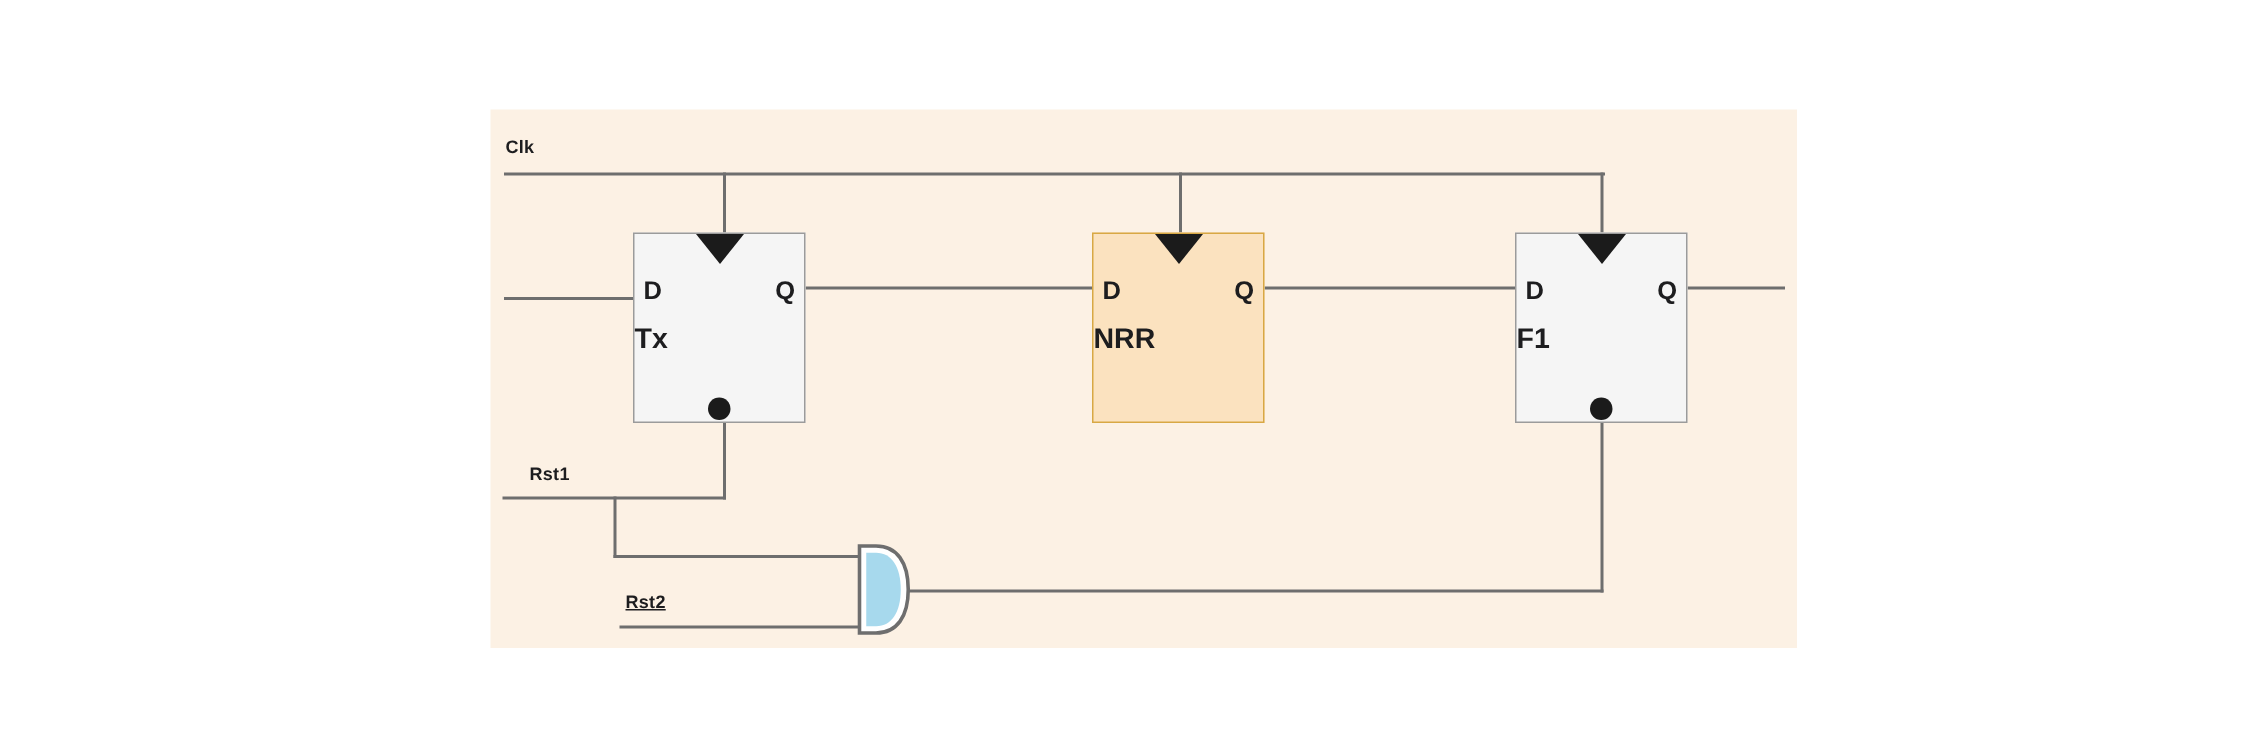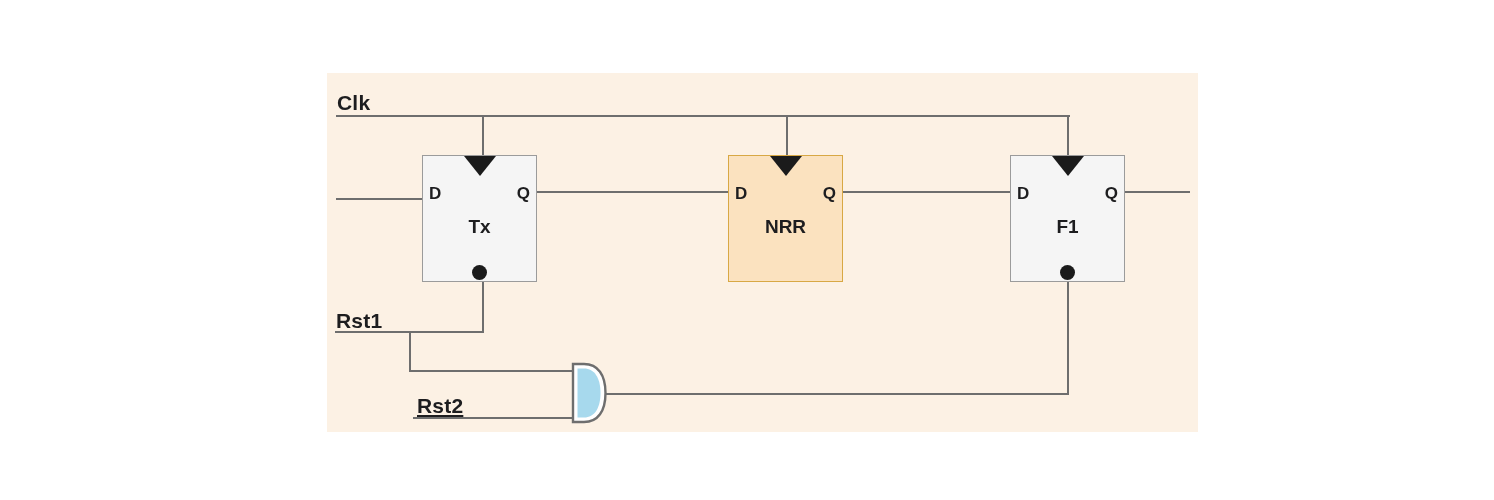--- a/index.html
+++ b/index.html
@@ -17,21 +17,21 @@
     width: 871px; height: 359px;
     background: #fcf1e4;
   }
   
   .wire { position: absolute; background: #6e6e6e; }
   .wire.h { height: 2px; }
   .wire.v { width: 2px; }
   
   .siglabel {
     position: absolute;
-    font-size: 21px;
+    font-size: 12px;
     font-weight: bold;
     color: #1d1d1f;
     letter-spacing: 0.2px;
     white-space: nowrap;
   }
   
   .ff {
     position: absolute;
     top: 155px;
     width: 115px;
@@ -55,21 +55,21 @@
     font-size: 17px;
     font-weight: bold;
     color: #1d1d1f;
   }
   .pin.d { left: 6px; }
   .pin.q { right: 6px; }
   .ff-name {
     position: absolute;
     top: 60px; left: 0;
     width: 100%;
-    text-align: center;
+    text-align: left;
     font-size: 19px;
     font-weight: bold;
     color: #1d1d1f;
   }
   .bubble {
     position: absolute;
     bottom: 1px; left: 50%;
     margin-left: -7.5px;
     width: 15px; height: 15px;
     border-radius: 50%;
@@ -88,21 +88,21 @@
   <div class="wire h" style="left:336px; top:115px; width:734px;"></div>
   <div class="wire v" style="left:482px; top:115px; height:40px;"></div>
   <div class="wire v" style="left:786px; top:115px; height:40px;"></div>
   <div class="wire v" style="left:1067px; top:115px; height:40px;"></div>
 
   <div class="wire h" style="left:336px; top:198px; width:86px;"></div>
   <div class="wire h" style="left:537px; top:191px; width:191px;"></div>
   <div class="wire h" style="left:843px; top:191px; width:167px;"></div>
   <div class="wire h" style="left:1125px; top:191px; width:65px;"></div>
 
-  <div class="siglabel" style="left:336px; top:309px;">Rst1</div>
+  <div class="siglabel" style="left:353px; top:309px;">Rst1</div>
   <div class="wire h" style="left:335px; top:331px; width:149px;"></div>
   <div class="wire v" style="left:482px; top:282px; height:51px;"></div>
   <div class="wire v" style="left:409px; top:331px; height:41px;"></div>
   <div class="wire h" style="left:409px; top:370px; width:164px;"></div>
 
   <div class="siglabel" style="left:417px; top:394px;text-decoration:underline;">Rst2</div>
   <div class="wire h" style="left:413px; top:417px; width:160px;"></div>
 
   <div class="wire h" style="left:604px; top:393px; width:465px;"></div>
   <div class="wire v" style="left:1067px; top:278px; height:117px;"></div>

